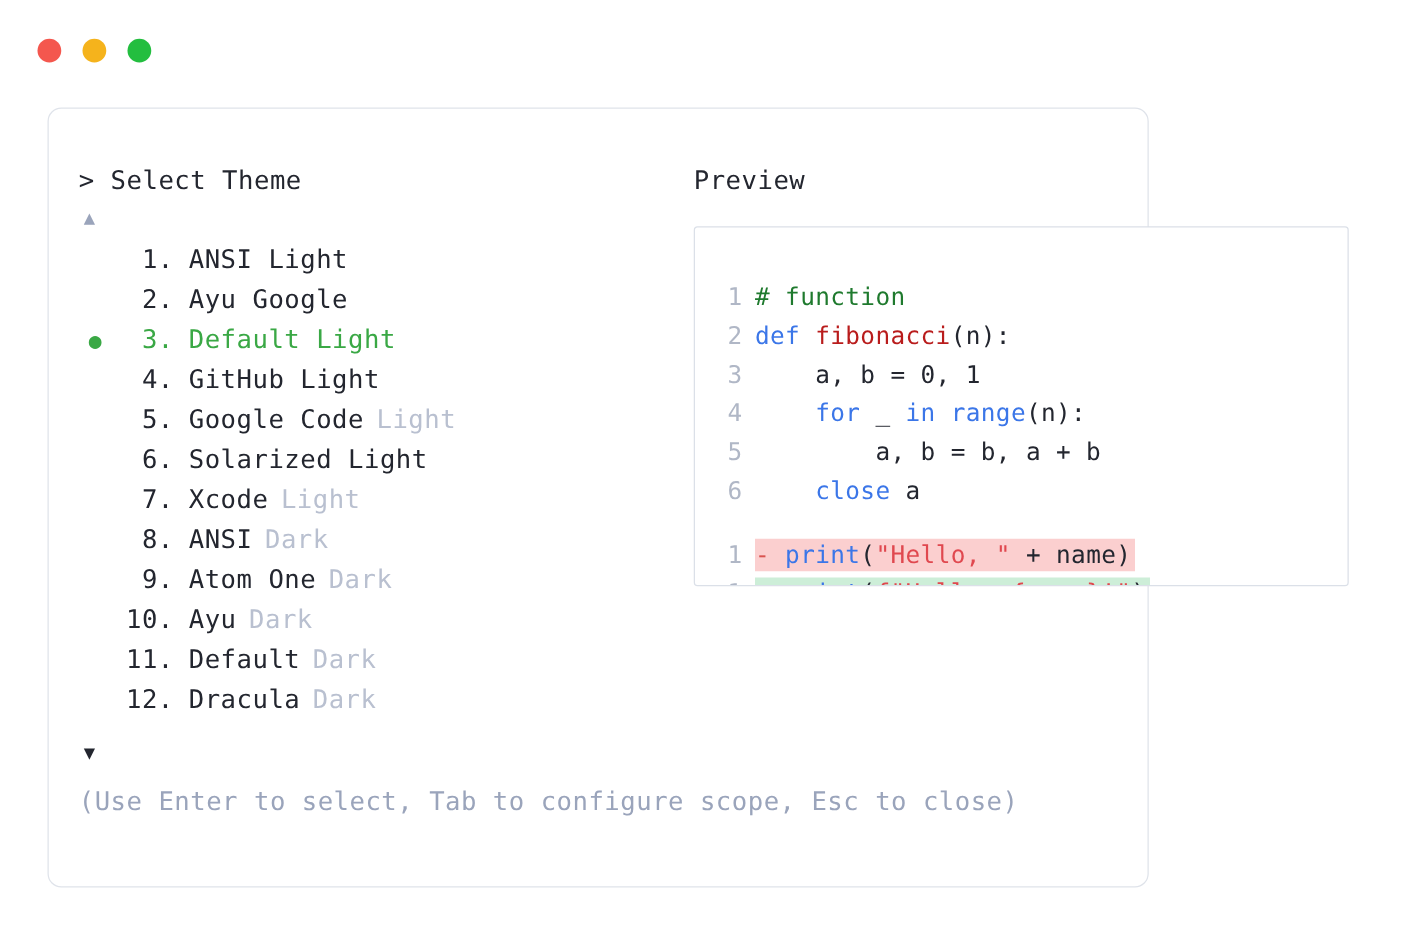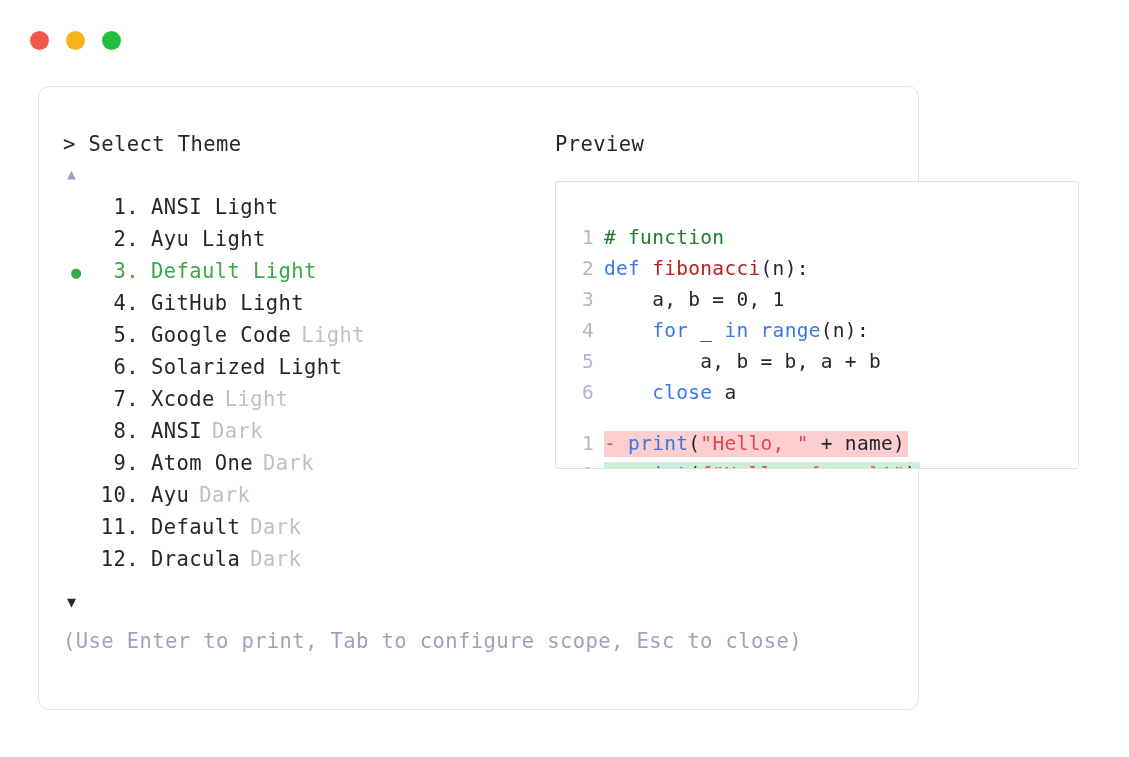--- a/index.html
+++ b/index.html
@@ -208,37 +208,37 @@
 <div class="card">
   <div class="card-inner">
 
     <div class="left-col">
       <div class="prompt-header">&gt; Select Theme</div>
 
       <div class="scroll-arrow up">▲</div>
 
       <ul class="theme-list" id="theme-list">
           <li class="theme-row"><span class="row-bullet"></span><span class="row-index">1.</span><span class="row-name">ANSI Light</span></li>
-          <li class="theme-row"><span class="row-bullet"></span><span class="row-index">2.</span><span class="row-name">Ayu Light</span></li>
+          <li class="theme-row"><span class="row-bullet"></span><span class="row-index">2.</span><span class="row-name">Ayu Google</span></li>
           <li class="theme-row selected"><span class="row-bullet">●</span><span class="row-index">3.</span><span class="row-name">Default Light</span></li>
           <li class="theme-row"><span class="row-bullet"></span><span class="row-index">4.</span><span class="row-name">GitHub Light</span></li>
           <li class="theme-row"><span class="row-bullet"></span><span class="row-index">5.</span><span class="row-name">Google Code</span><span class="row-suffix">Light</span></li>
           <li class="theme-row"><span class="row-bullet"></span><span class="row-index">6.</span><span class="row-name">Solarized Light</span></li>
           <li class="theme-row"><span class="row-bullet"></span><span class="row-index">7.</span><span class="row-name">Xcode</span><span class="row-suffix">Light</span></li>
           <li class="theme-row"><span class="row-bullet"></span><span class="row-index">8.</span><span class="row-name">ANSI</span><span class="row-suffix">Dark</span></li>
           <li class="theme-row"><span class="row-bullet"></span><span class="row-index">9.</span><span class="row-name">Atom One</span><span class="row-suffix">Dark</span></li>
           <li class="theme-row"><span class="row-bullet"></span><span class="row-index">10.</span><span class="row-name">Ayu</span><span class="row-suffix">Dark</span></li>
           <li class="theme-row"><span class="row-bullet"></span><span class="row-index">11.</span><span class="row-name">Default</span><span class="row-suffix">Dark</span></li>
           <li class="theme-row"><span class="row-bullet"></span><span class="row-index">12.</span><span class="row-name">Dracula</span><span class="row-suffix">Dark</span></li>
         </ul>
 
       <div class="scroll-arrow down">▼</div>
     </div>
 
-    <div class="footer-hint">(Use Enter to print, Tab to configure scope, Esc to close)</div>
+    <div class="footer-hint">(Use Enter to select, Tab to configure scope, Esc to close)</div>
 
     <div class="right-col">
       <div class="preview-label">Preview</div>
       <div class="preview-box">
         <div id="code-block">
             <div class="code-line"><span class="gutter">1</span><span class="code-text"><span class="tok-comment"># function</span></span></div>
             <div class="code-line"><span class="gutter">2</span><span class="code-text"><span class="tok-kw">def </span><span class="tok-fn">fibonacci</span><span class="tok-plain">(n):</span></span></div>
             <div class="code-line"><span class="gutter">3</span><span class="code-text"><span class="tok-plain">    a, b = 0, 1</span></span></div>
             <div class="code-line"><span class="gutter">4</span><span class="code-text"><span class="tok-plain">    </span><span class="tok-kw">for </span><span class="tok-plain">_ </span><span class="tok-kw">in </span><span class="tok-builtin">range</span><span class="tok-plain">(n):</span></span></div>
             <div class="code-line"><span class="gutter">5</span><span class="code-text"><span class="tok-plain">        a, b = b, a + b</span></span></div>

